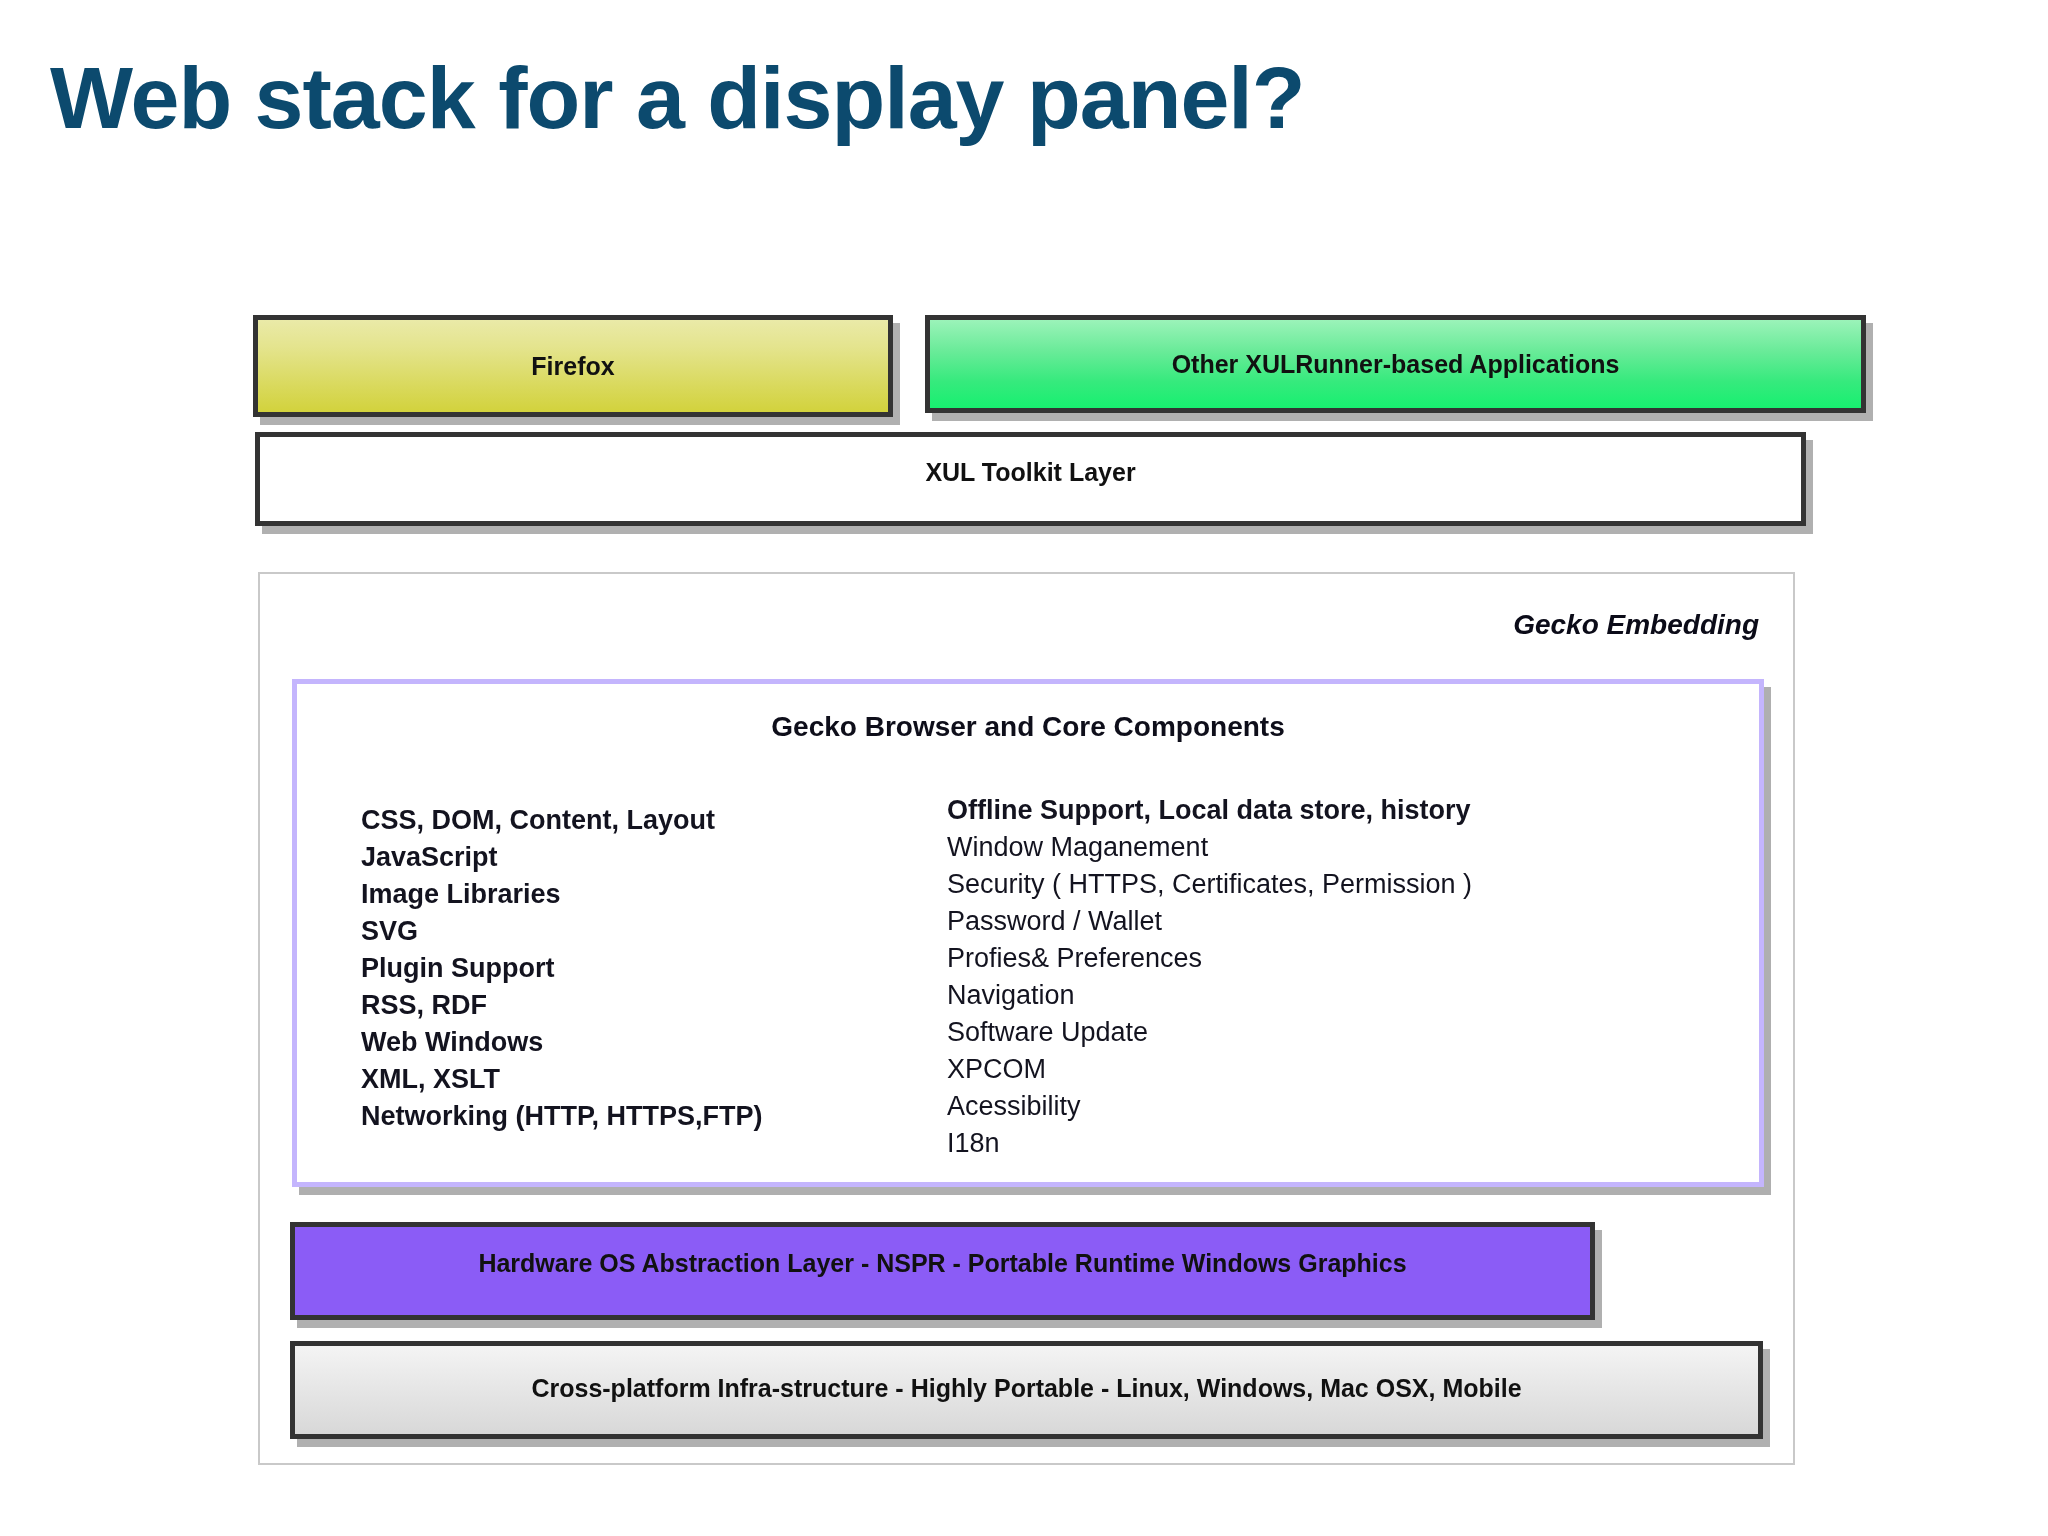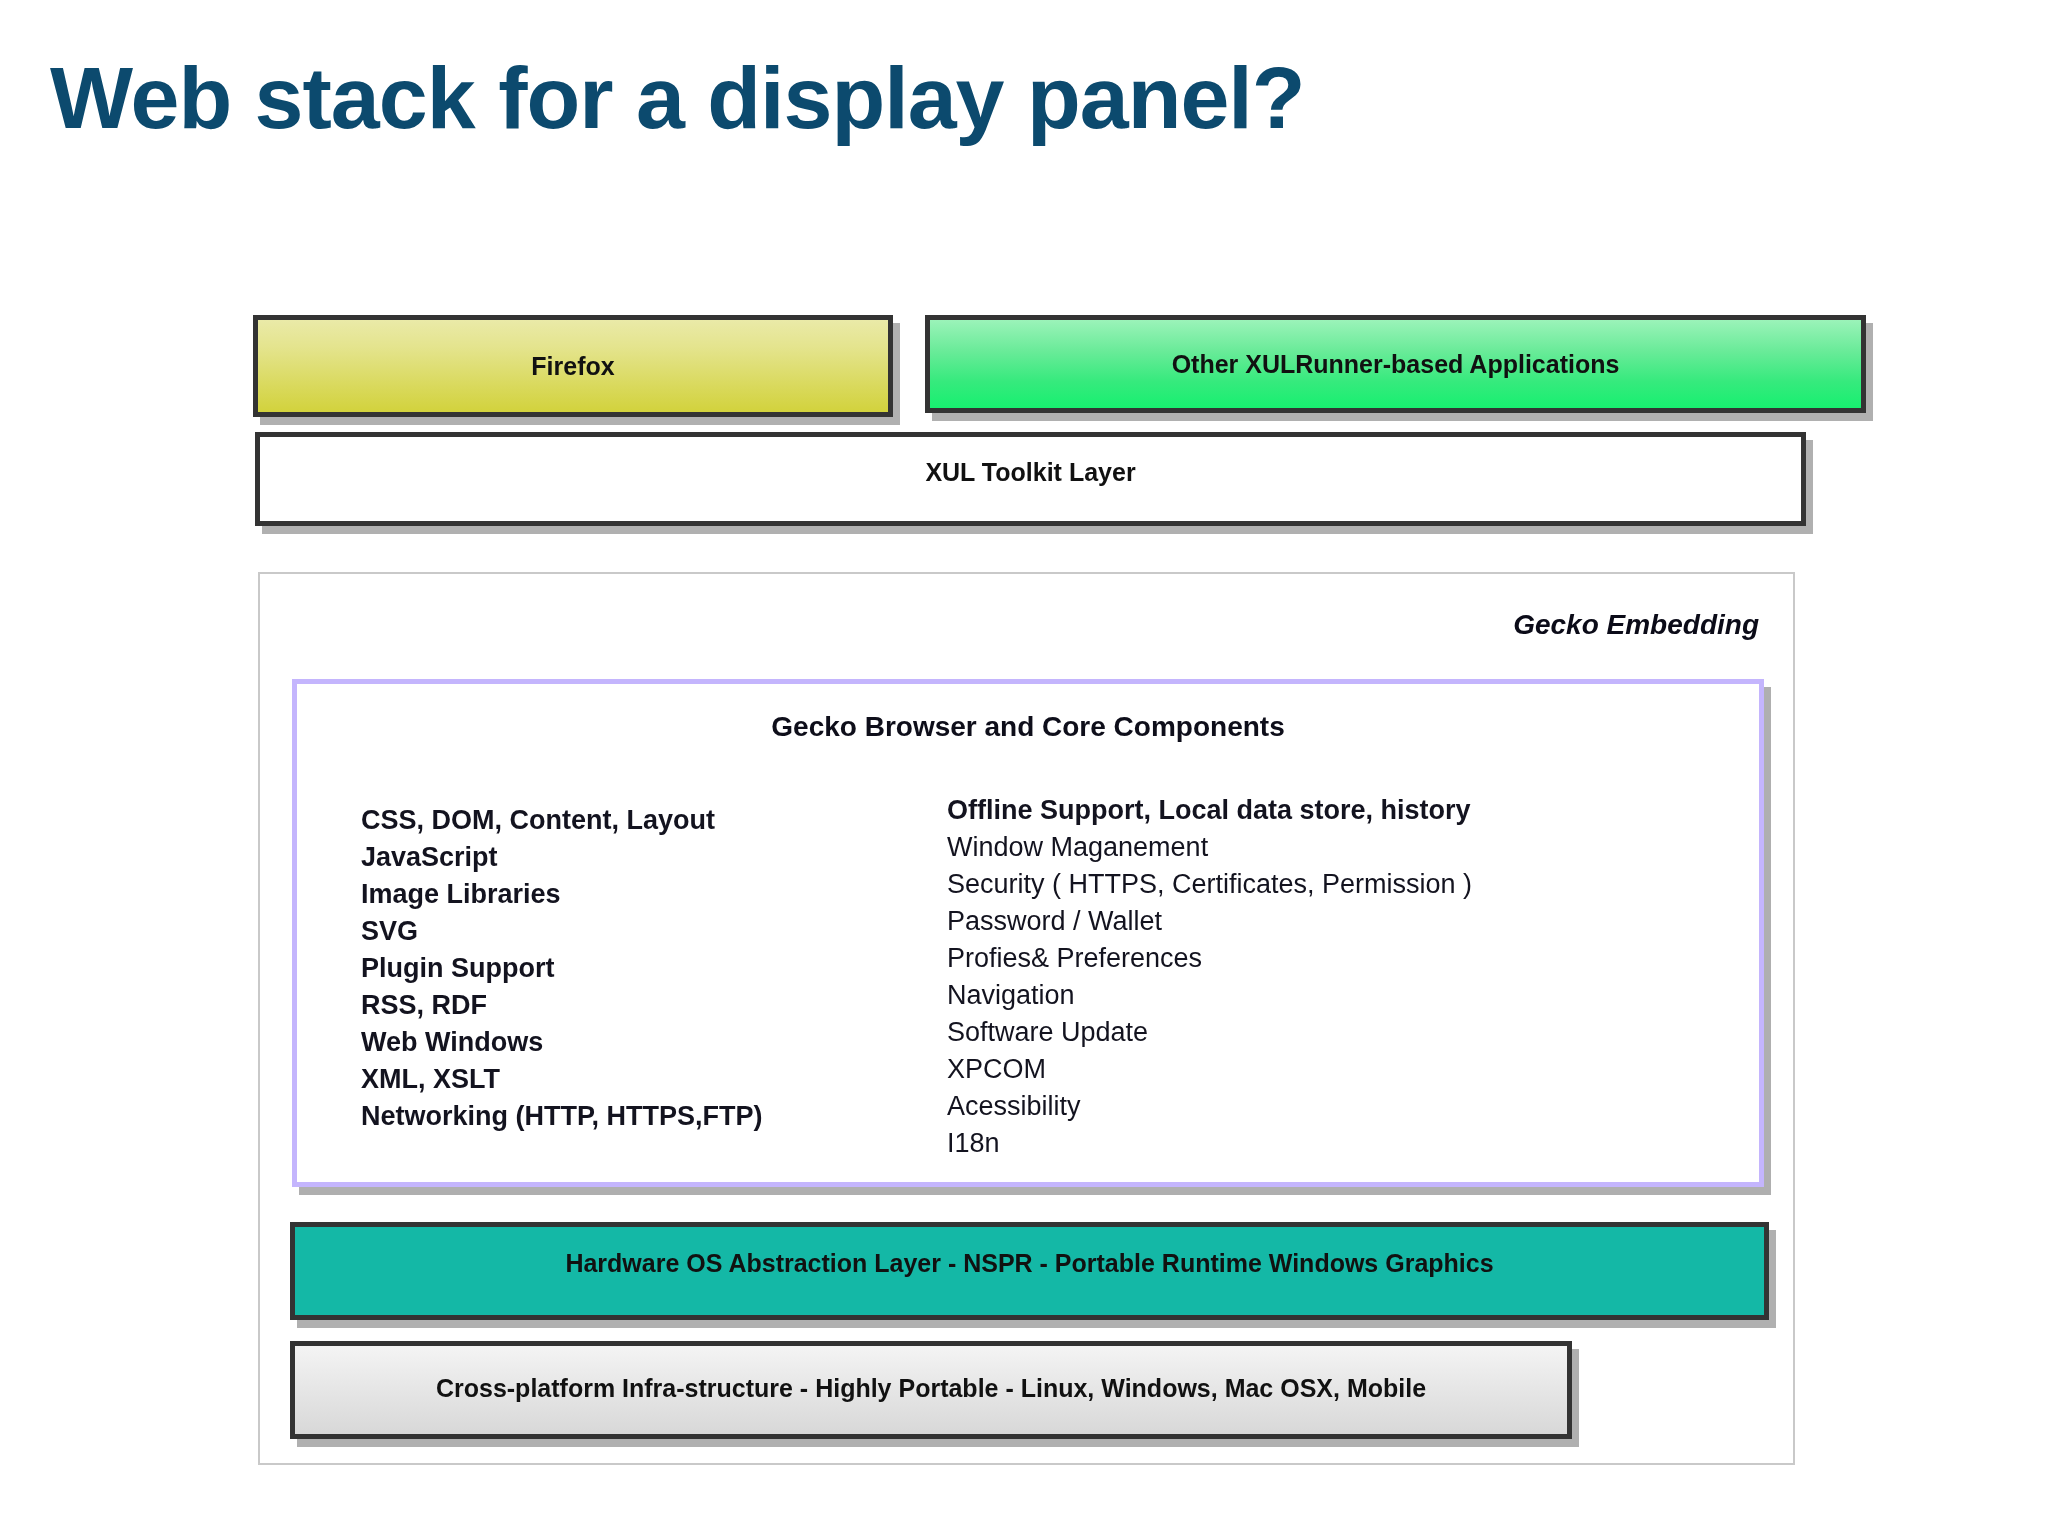--- a/index.html
+++ b/index.html
@@ -138,32 +138,32 @@
     color: #13131f;
     white-space: nowrap;
     font-weight: normal;
   }
   .feature-item.strong { font-weight: bold; }
 
   
   #box-hal {
     left: 290px;
     top: 1222px;
-    width: 1479px;
+    width: 1305px;
     height: 98px;
-    background: #14b8a6;
+    background: #8b5cf6;
   }
   #box-hal .boxlabel {
     position: relative;
     top: -8px;
   }
   #box-crossplatform {
     left: 290px;
     top: 1341px;
-    width: 1282px;
+    width: 1473px;
     height: 98px;
     background: linear-gradient(to bottom, #f4f4f4 0%, #e7e7e7 45%, #d8d8d8 100%);
   }
   #box-crossplatform .boxlabel {
     position: relative;
     top: -2px;
   }
 </style>
 </head>
 <body>

